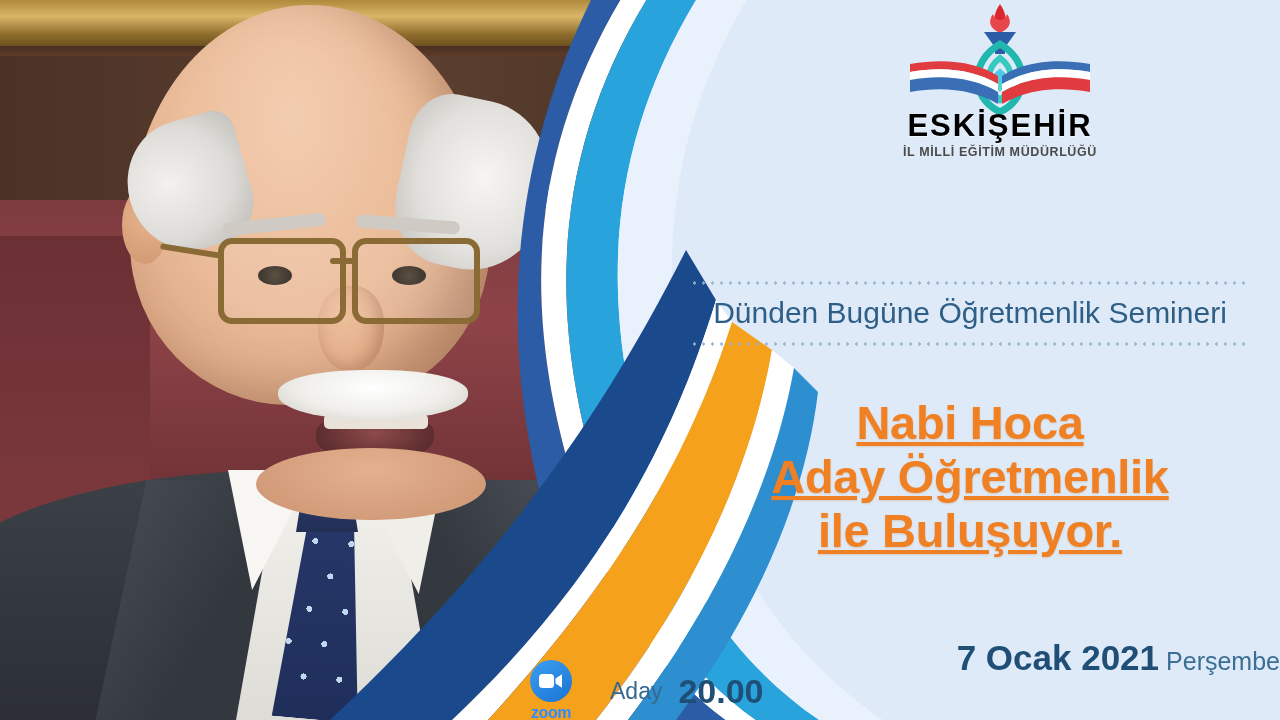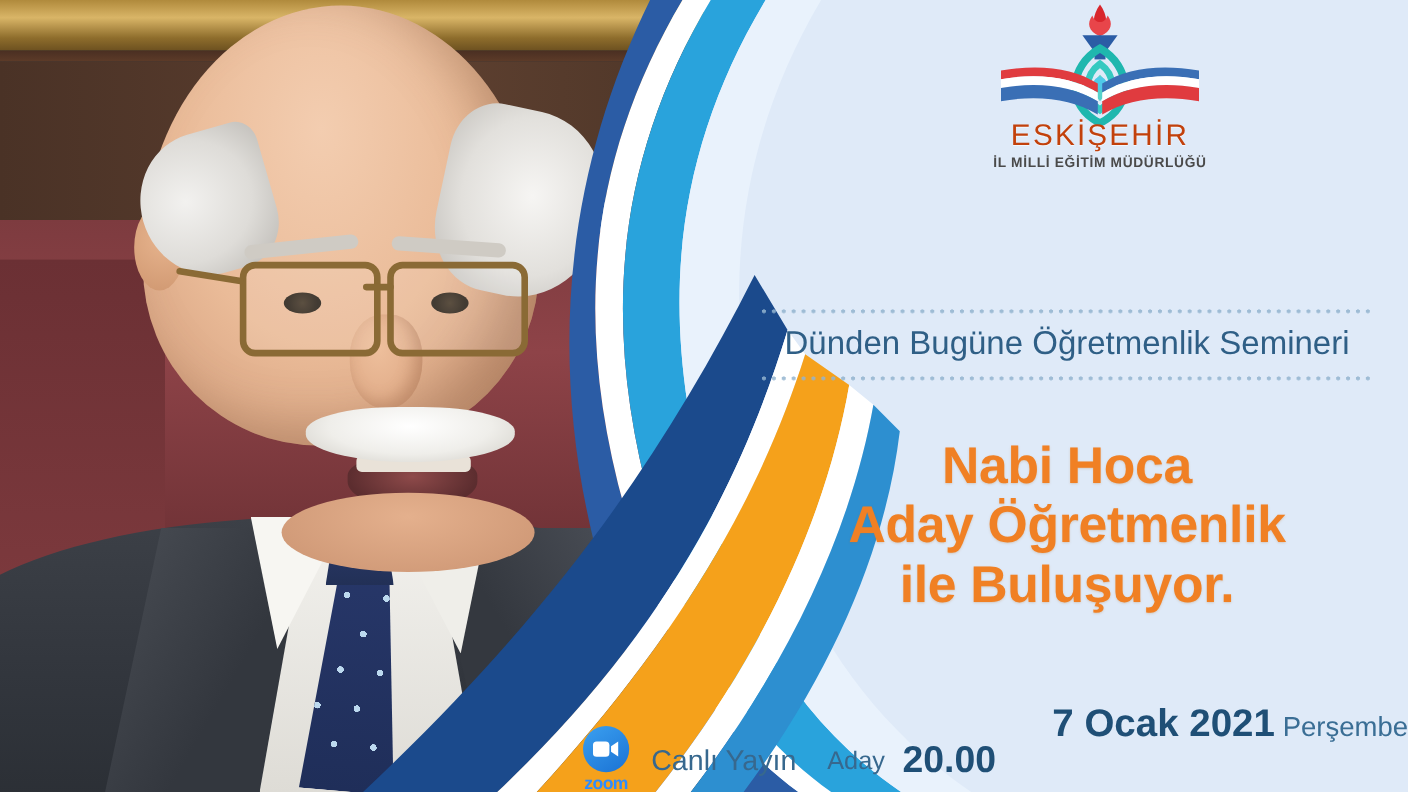--- a/index.html
+++ b/index.html
@@ -185,21 +185,21 @@
 
   
   .swoosh{position:absolute;left:0;top:0;width:1280px;height:720px;pointer-events:none;}
 
   
   .logo{
     position:absolute;left:880px;top:2px;width:240px;height:168px;text-align:center;
   }
   .logo-mark{width:240px;height:112px;display:block;}
   .logo-name{
-    font-size:27px;font-weight:normal;color:#c2410c;letter-spacing:2px;
+    font-size:31px;font-weight:bold;color:#000000;letter-spacing:2px;
     line-height:1;margin-top:-4px;
     text-shadow:0 1px 0 rgba(255,255,255,.6);
   }
   .logo-sub{
     font-size:12.5px;font-weight:bold;color:#4a4a4a;letter-spacing:.6px;
     margin-top:4px;
   }
 
   
   .speaker{
@@ -215,20 +215,21 @@
   .dots.two{top:342px;}
   .seminar{
     position:absolute;left:660px;top:296px;width:620px;text-align:center;
     font-size:30px;color:#2f5f86;
   }
   .headline{
     position:absolute;left:660px;top:396px;width:620px;text-align:center;
     color:#f08024;font-weight:bold;font-size:47px;line-height:1.15;
     letter-spacing:-.3px;
     text-shadow:0 1px 2px rgba(180,110,40,.25);
+    text-decoration:underline;
   }
   .headline span{display:block;}
   .dateline{
     position:absolute;left:660px;top:638px;width:620px;text-align:right;
     white-space:nowrap;
   }
   .date-strong{font-size:35px;font-weight:bold;color:#1f4f76;}
   .date-day{font-size:25px;color:#3a6e95;margin-left:7px;}
 
   
@@ -355,18 +356,17 @@
   <div class="live-row">
     <div class="zoom-badge">
       <div class="zoom-circle">
         <svg width="24" height="16" viewBox="0 0 24 16">
           <rect x="0" y="1" width="15" height="14" rx="3.5" fill="#ffffff"></rect>
           <path d="M16.5 5.5 L23 1.2 L23 14.8 L16.5 10.5 Z" fill="#ffffff"></path>
         </svg>
       </div>
       <div class="zoom-word">zoom</div>
     </div>
-    <div class="live-text">Canlı Yayın</div>
     <div class="saat-label">Aday</div>
     <div class="saat-time">20.00</div>
   </div>
 
 </div>
 
 </body></html>

